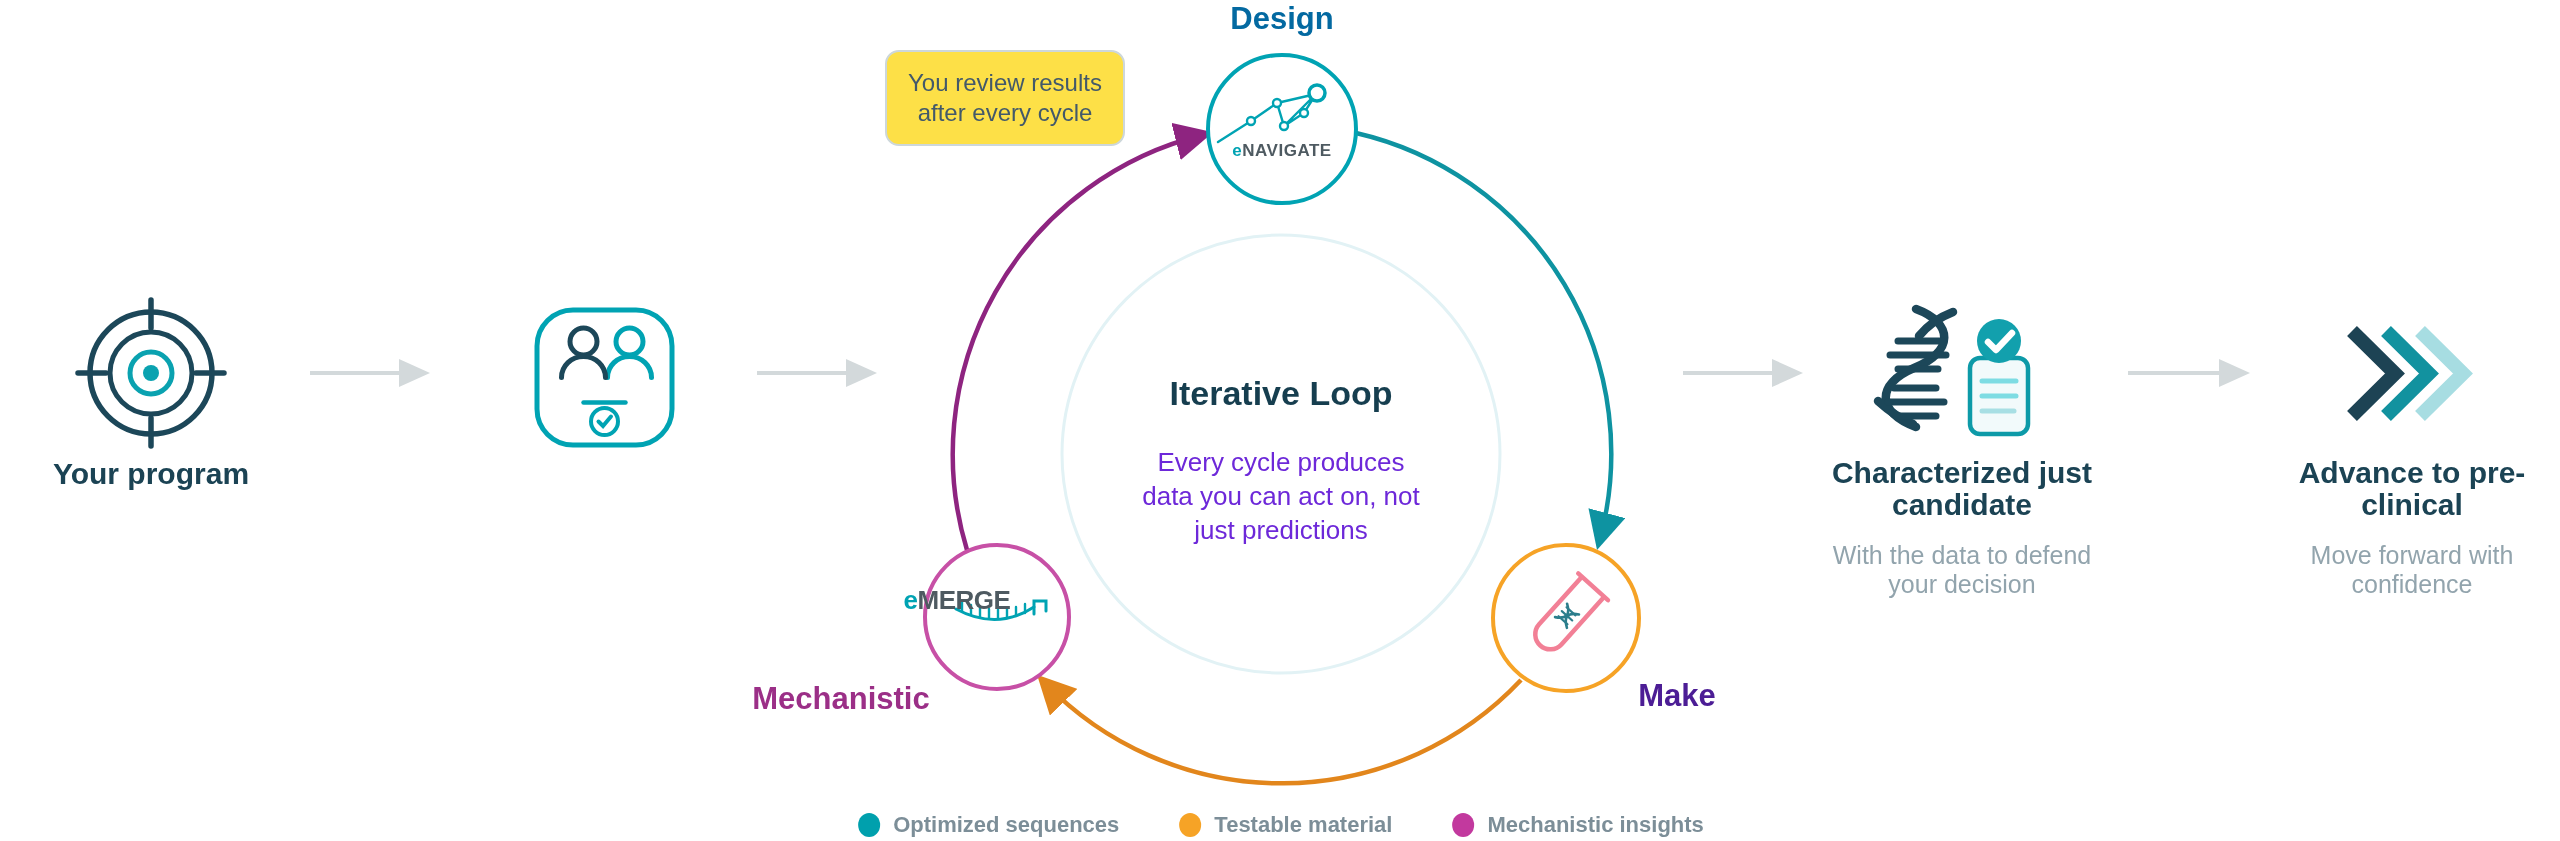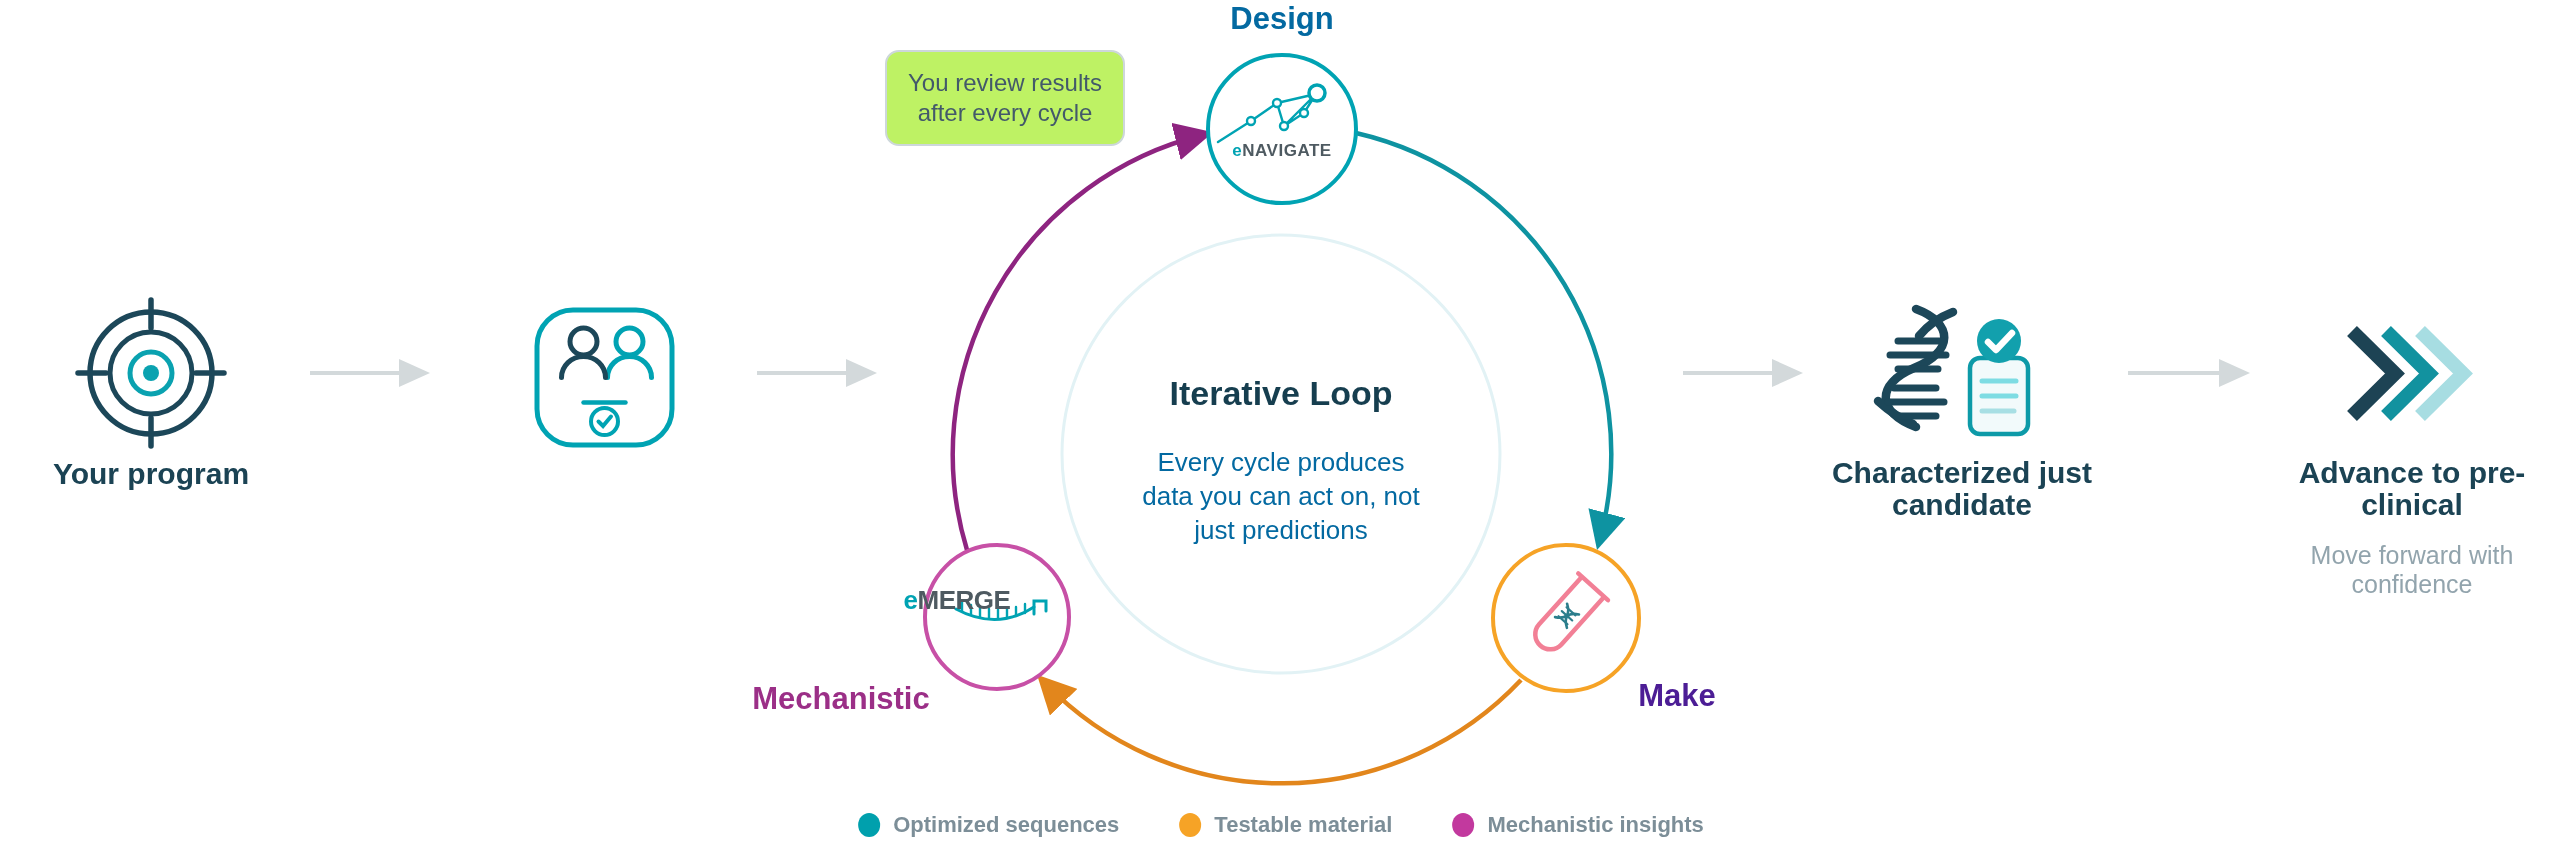--- a/index.html
+++ b/index.html
@@ -5,28 +5,28 @@
   html,body{margin:0;padding:0;background:#ffffff;}
   .canvas{
     position:relative;width:2560px;height:841px;background:#ffffff;overflow:hidden;
     font-family:"Liberation Sans", sans-serif;
   }
   .art{position:absolute;left:0;top:0;}
   .txt{position:absolute;transform:translateX(-50%);text-align:center;}
   .title{color:#1b4354;font-weight:700;font-size:30px;line-height:1.07;}
   .sub{color:#92a4ad;font-weight:400;font-size:25px;line-height:1.17;}
   .big-title{color:#163e4f;font-weight:700;font-size:34px;line-height:1.0;}
-  .loop-desc{color:#0369a1;font-weight:400;font-size:26px;line-height:1.3;}
+  .loop-desc{color:#6d28d9;font-weight:400;font-size:26px;line-height:1.3;}
   .node-label{font-weight:700;font-size:31px;line-height:1;}
   .design-label{color:#0369a1;}
   .characterize-label{color:#9b2f87;}
   .make-label{color:#4c1d95;}
   .tooltip{
     position:absolute;left:885px;top:50px;width:240px;height:96px;box-sizing:border-box;
-    background:#bef264;border:2px solid #cdd7da;border-radius:14px;
+    background:#fde047;border:2px solid #cdd7da;border-radius:14px;
     display:flex;align-items:center;justify-content:center;text-align:center;
     color:#43596a;font-size:24px;line-height:1.25;font-weight:400;padding:6px 14px;
   }
   .logo-text{position:absolute;transform:translateX(-50%);white-space:nowrap;font-weight:700;}
   .enavigate{top:141px;left:1282px;font-size:17px;letter-spacing:.5px;}
   .emerge{top:585px;left:957px;font-size:26px;letter-spacing:-.5px;}
   .logo-e{color:#00a3b3;}
   .logo-rest{color:#4e5a61;}
   .legend{
     position:absolute;left:1281px;top:812px;transform:translateX(-50%);
@@ -171,20 +171,21 @@
   <div class="txt big-title" style="left:1281px;top:376px;width:320px;">Iterative Loop</div>
   <div class="txt loop-desc" style="left:1281px;top:446px;width:288px;">Every cycle produces data you can act on, not just predictions</div>
 
   <div class="logo-text emerge"><span class="logo-e">e</span><span class="logo-rest">MERGE</span></div>
 
   <div class="txt node-label characterize-label" style="left:841px;top:683px;">Mechanistic</div>
 
   <div class="txt node-label make-label" style="left:1677px;top:680px;">Make</div>
 
   <div class="txt title" style="left:1962px;top:457px;width:312px;">Characterized just candidate</div>
+  <div class="txt sub" style="left:1962px;top:541px;width:292px;">With the data to defend your decision</div>
 
   <div class="txt title" style="left:2412px;top:457px;width:230px;">Advance to pre-clinical</div>
   <div class="txt sub" style="left:2412px;top:541px;width:252px;">Move forward with confidence</div>
 
   <div class="legend">
     <div class="legend-item">
       <span class="legend-dot dot-0"></span>
       <span class="legend-label">Optimized sequences</span>
     </div>
     <div class="legend-item">

